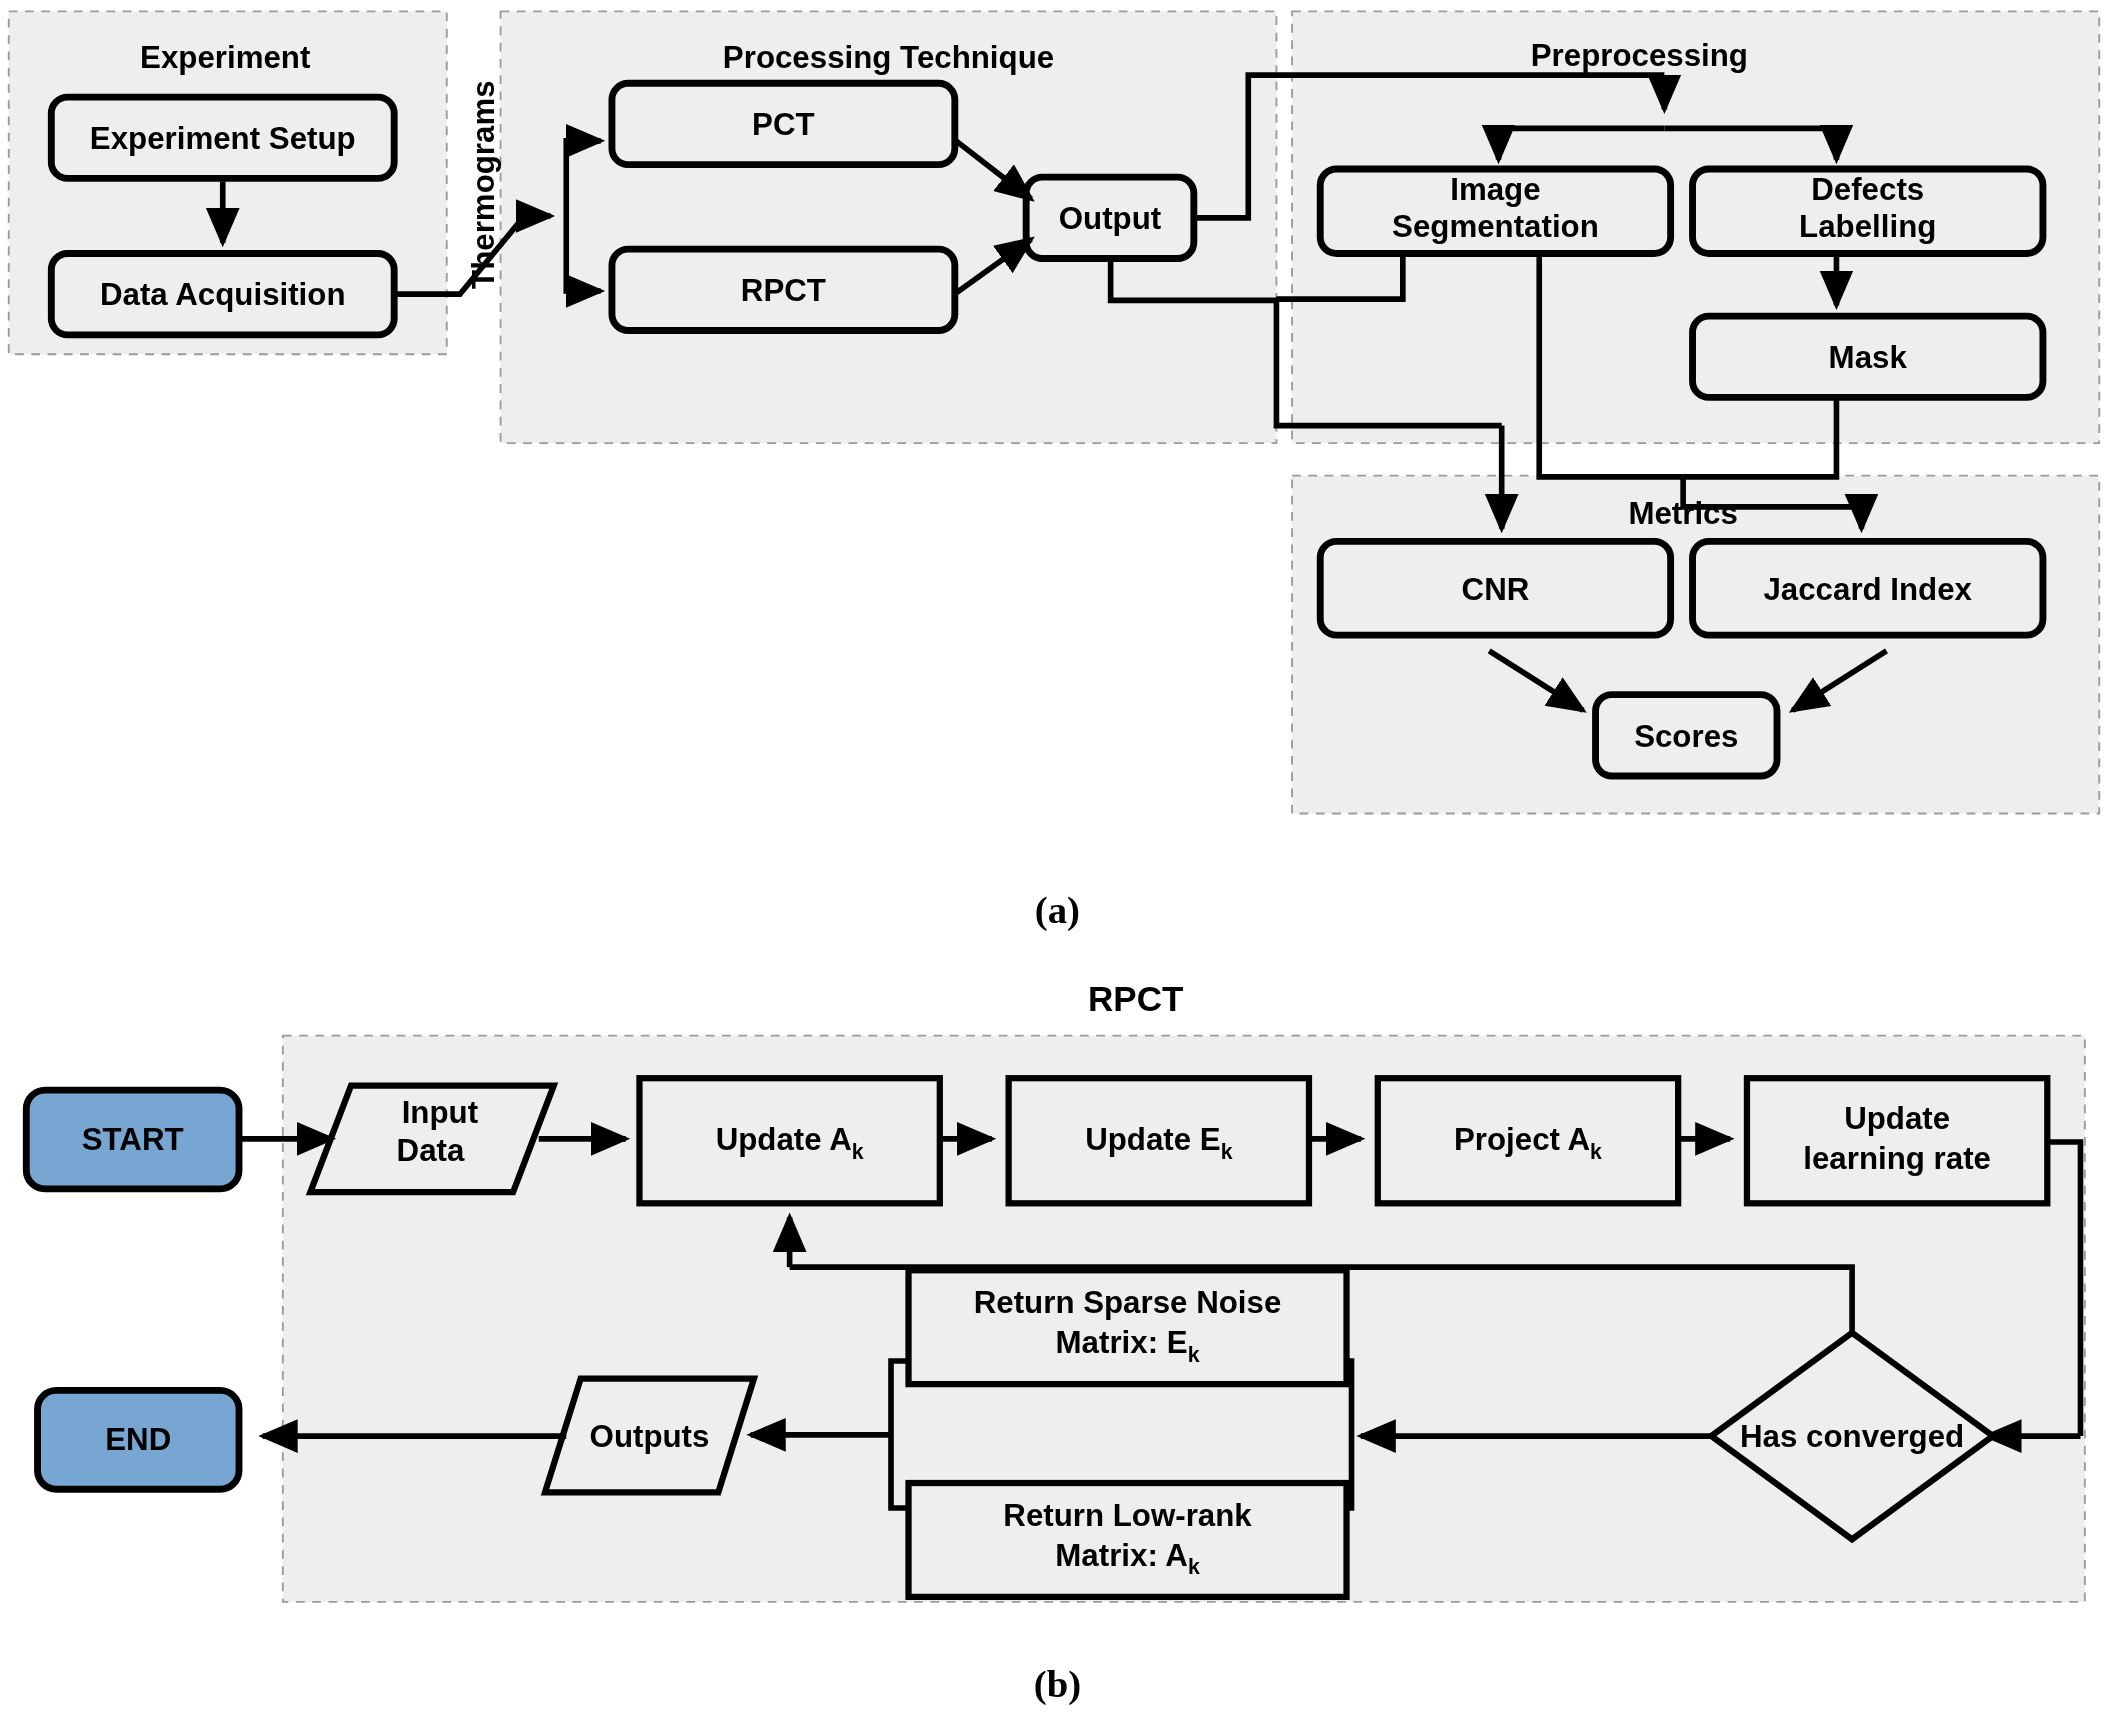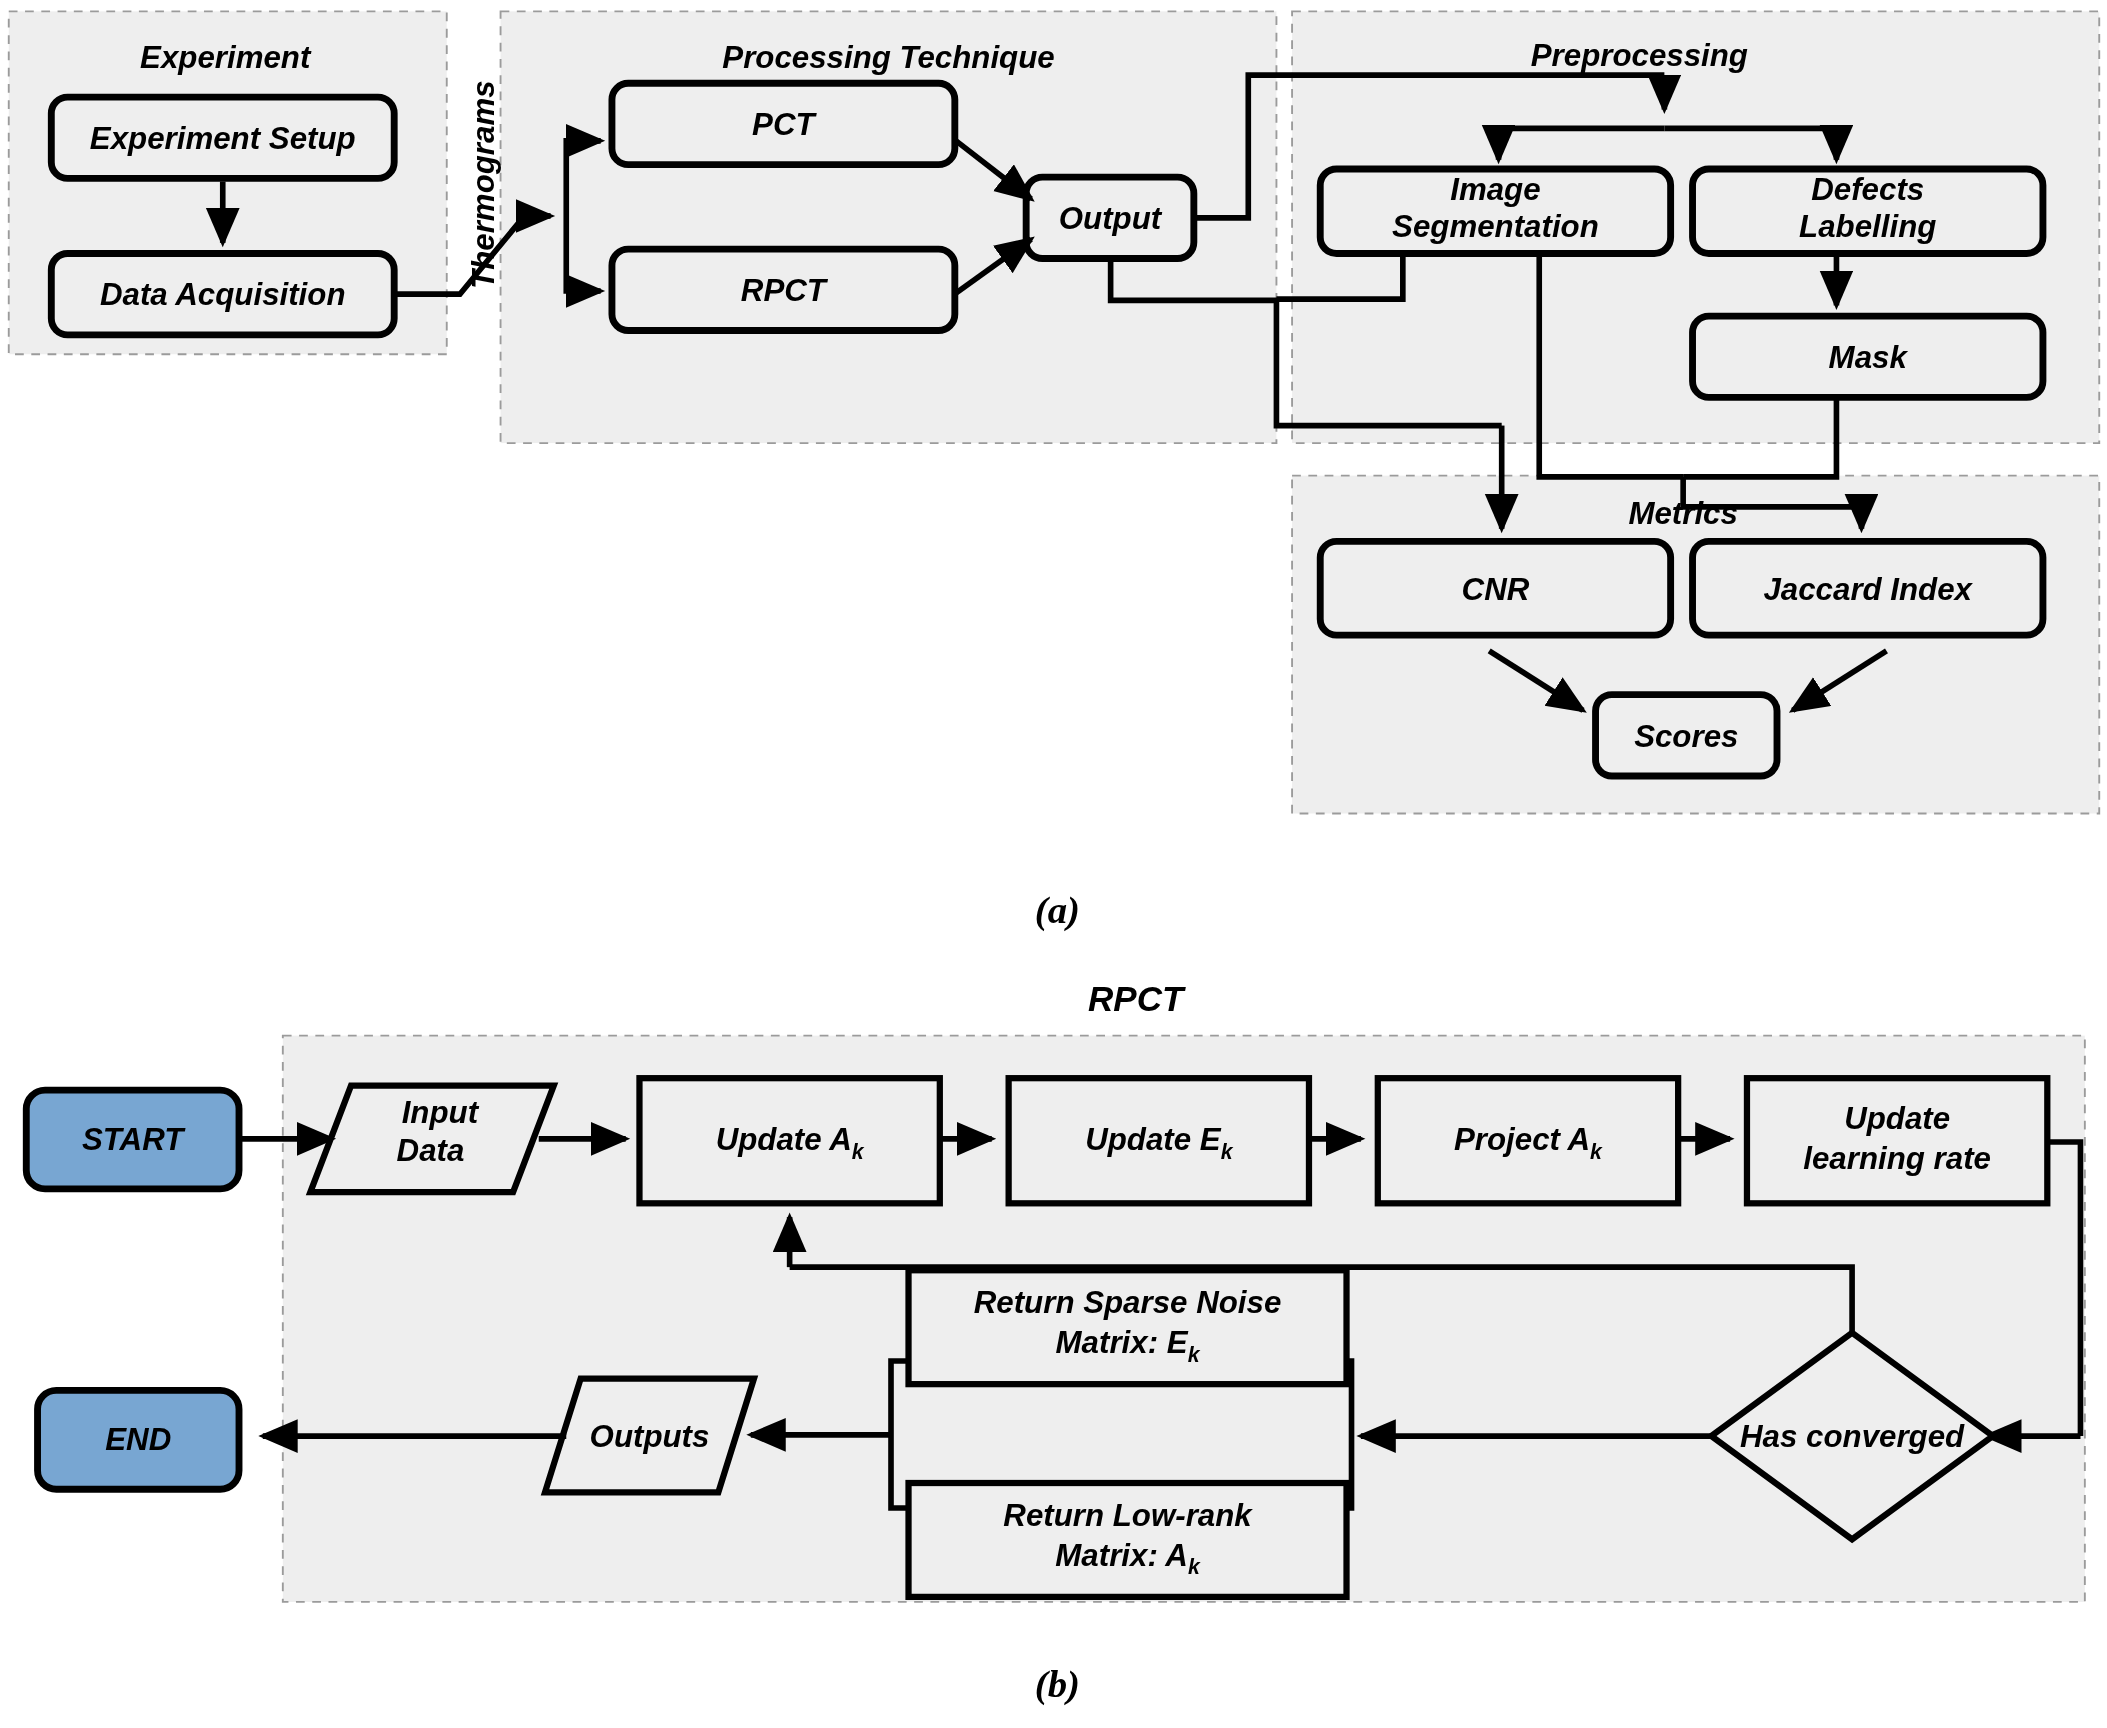--- a/index.html
+++ b/index.html
@@ -1,17 +1,17 @@
 <!DOCTYPE html>
 <html style="font-size:10px"><head>
 <meta charset="utf-8">
 <style>
   html,body{margin:0;padding:0;background:#ffffff;}
   body{width:2108px;height:1729px;font-family:"Liberation Sans",sans-serif;position:relative;overflow:hidden;}
-  #stage{position:relative;width:2108px;height:1702px;font-style:italic;}
+  #stage{position:relative;width:2108px;height:1702px;}
   svg{position:absolute;top:0;left:0;width:2108px;height:1729px;}
   .grp{fill:#eeeeee;stroke:#9b9b9b;stroke-width:3;stroke-dasharray:14 12;}
   .nodebox{fill:#eeeeee;stroke:#000000;stroke-width:11;}
   .nodesharp{fill:#eeeeee;stroke:#000000;stroke-width:10;}
   .startend{fill:#78a6d2;stroke:#000000;stroke-width:11;}
   .ln{fill:none;stroke:#000000;stroke-width:9;stroke-linecap:butt;stroke-linejoin:miter;}
   .ahead{fill:#000000;}
   text{font-family:"Liberation Sans",sans-serif;fill:#000000;}
   .grptitle{font-size:50px;font-weight:bold;text-anchor:middle;}
   .nodetext{font-size:50px;font-weight:bold;text-anchor:middle;}

